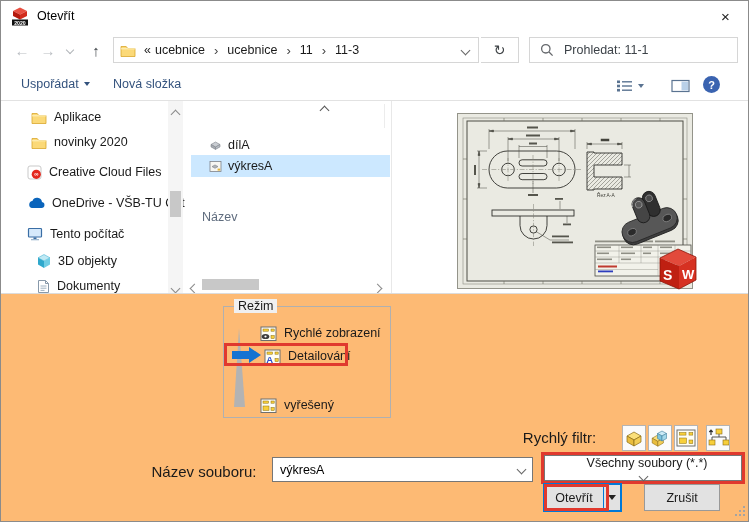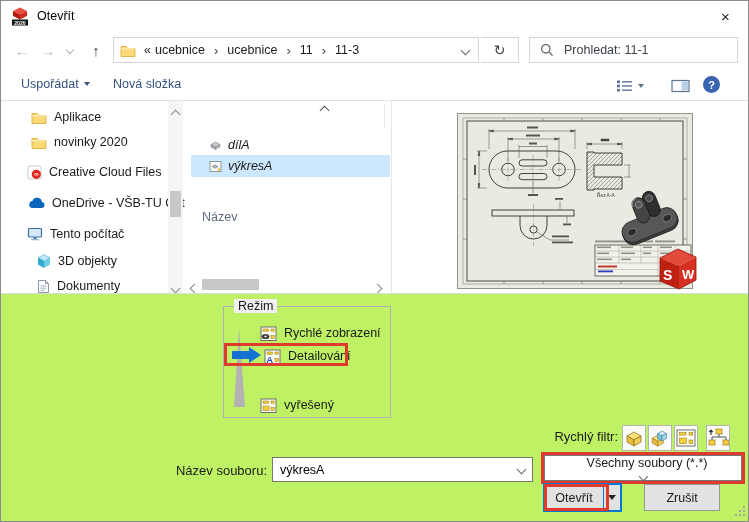--- a/index.html
+++ b/index.html
@@ -32,30 +32,30 @@
   
   .chev{display:inline-block;width:6px;height:6px;border-right:1.4px solid #666;border-bottom:1.4px solid #666;}
   .chev.down{transform:rotate(45deg);} .chev.up{transform:rotate(-135deg);}
   .chev.left{transform:rotate(135deg);} .chev.right{transform:rotate(-45deg);}
   .chev.gray{border-color:#8a8a8a;} .chev.lite{border-color:#b0b4b8;width:5px;height:5px;}
   
   .content{left:0;top:100px;width:747px;height:192px;background:#fff;}
   .sb-item{position:absolute;height:22px;display:flex;align-items:center;gap:7px;font-size:12.5px;white-space:nowrap;}
   .vscroll{position:absolute;left:167px;top:0;width:15px;height:192px;background:#f5f5f5;}
   .thumb{position:absolute;background:#c8c8c8;}
-  .flist-row{position:absolute;left:190px;width:199px;height:21px;display:flex;align-items:center;gap:6px;padding-left:18px;box-sizing:border-box;font-style:italic;}
+  .flist-row{position:absolute;left:190px;width:199px;height:21px;display:flex;align-items:center;gap:6px;padding-left:18px;box-sizing:border-box;}
   .selrow{background:#cce8ff;}
   .colhead{position:absolute;left:214px;top:109px;color:#5f6c7e;font-size:12.5px;}
   
-  .bottom{left:0;top:292px;width:747px;height:228px;background:#bef264;border-top:1px solid #dcdcdc;box-sizing:border-box;padding-left:40px;}
+  .bottom{left:0;top:292px;width:747px;height:228px;background:#fdba74;border-top:1px solid #dcdcdc;box-sizing:border-box;padding-left:40px;}
   .groupbox{position:absolute;left:222px;top:12px;width:166px;height:110px;border:1px solid #b0b0b0;}
   .grouplabel{position:absolute;left:10px;top:-8px;background:#f0f0f0;padding:0 4px;font-size:12.5px;}
   .mode-row{position:absolute;left:36px;height:20px;display:flex;align-items:center;gap:7px;font-size:12.5px;justify-content:space-between;}
   .redbox{position:absolute;border:3px solid #e0392e;}
-  .label-r{position:absolute;text-align:right;font-size:13px;}
+  .label-r{position:absolute;text-align:center;font-size:15px;}
   .filterbtn{position:absolute;width:24px;height:26px;border:1px solid #b4b4b4;background:#fbfbfb;
              display:flex;align-items:center;justify-content:center;box-sizing:border-box;}
   .combo{position:absolute;background:#fff;border:1px solid #767676;box-sizing:border-box;display:flex;align-items:center;}
   .combo input{border:none;outline:none;flex:1;font:12.5px "Liberation Sans",sans-serif;padding-left:7px;background:transparent;}
   .combo .chevwrap{width:22px;display:flex;justify-content:center;}
   .btn{position:absolute;background:#e2e2e2;border:1px solid #999;display:flex;align-items:center;justify-content:center;
        font-size:12.5px;box-sizing:border-box;}
   .splitbtn{position:absolute;left:542px;top:189px;width:79px;height:29px;border:2px solid #0078d7;background:#e2e2e2;
             box-sizing:border-box;display:flex;}
   .splitbtn .txt{flex:1;display:flex;align-items:center;justify-content:center;font-size:12.5px;}

